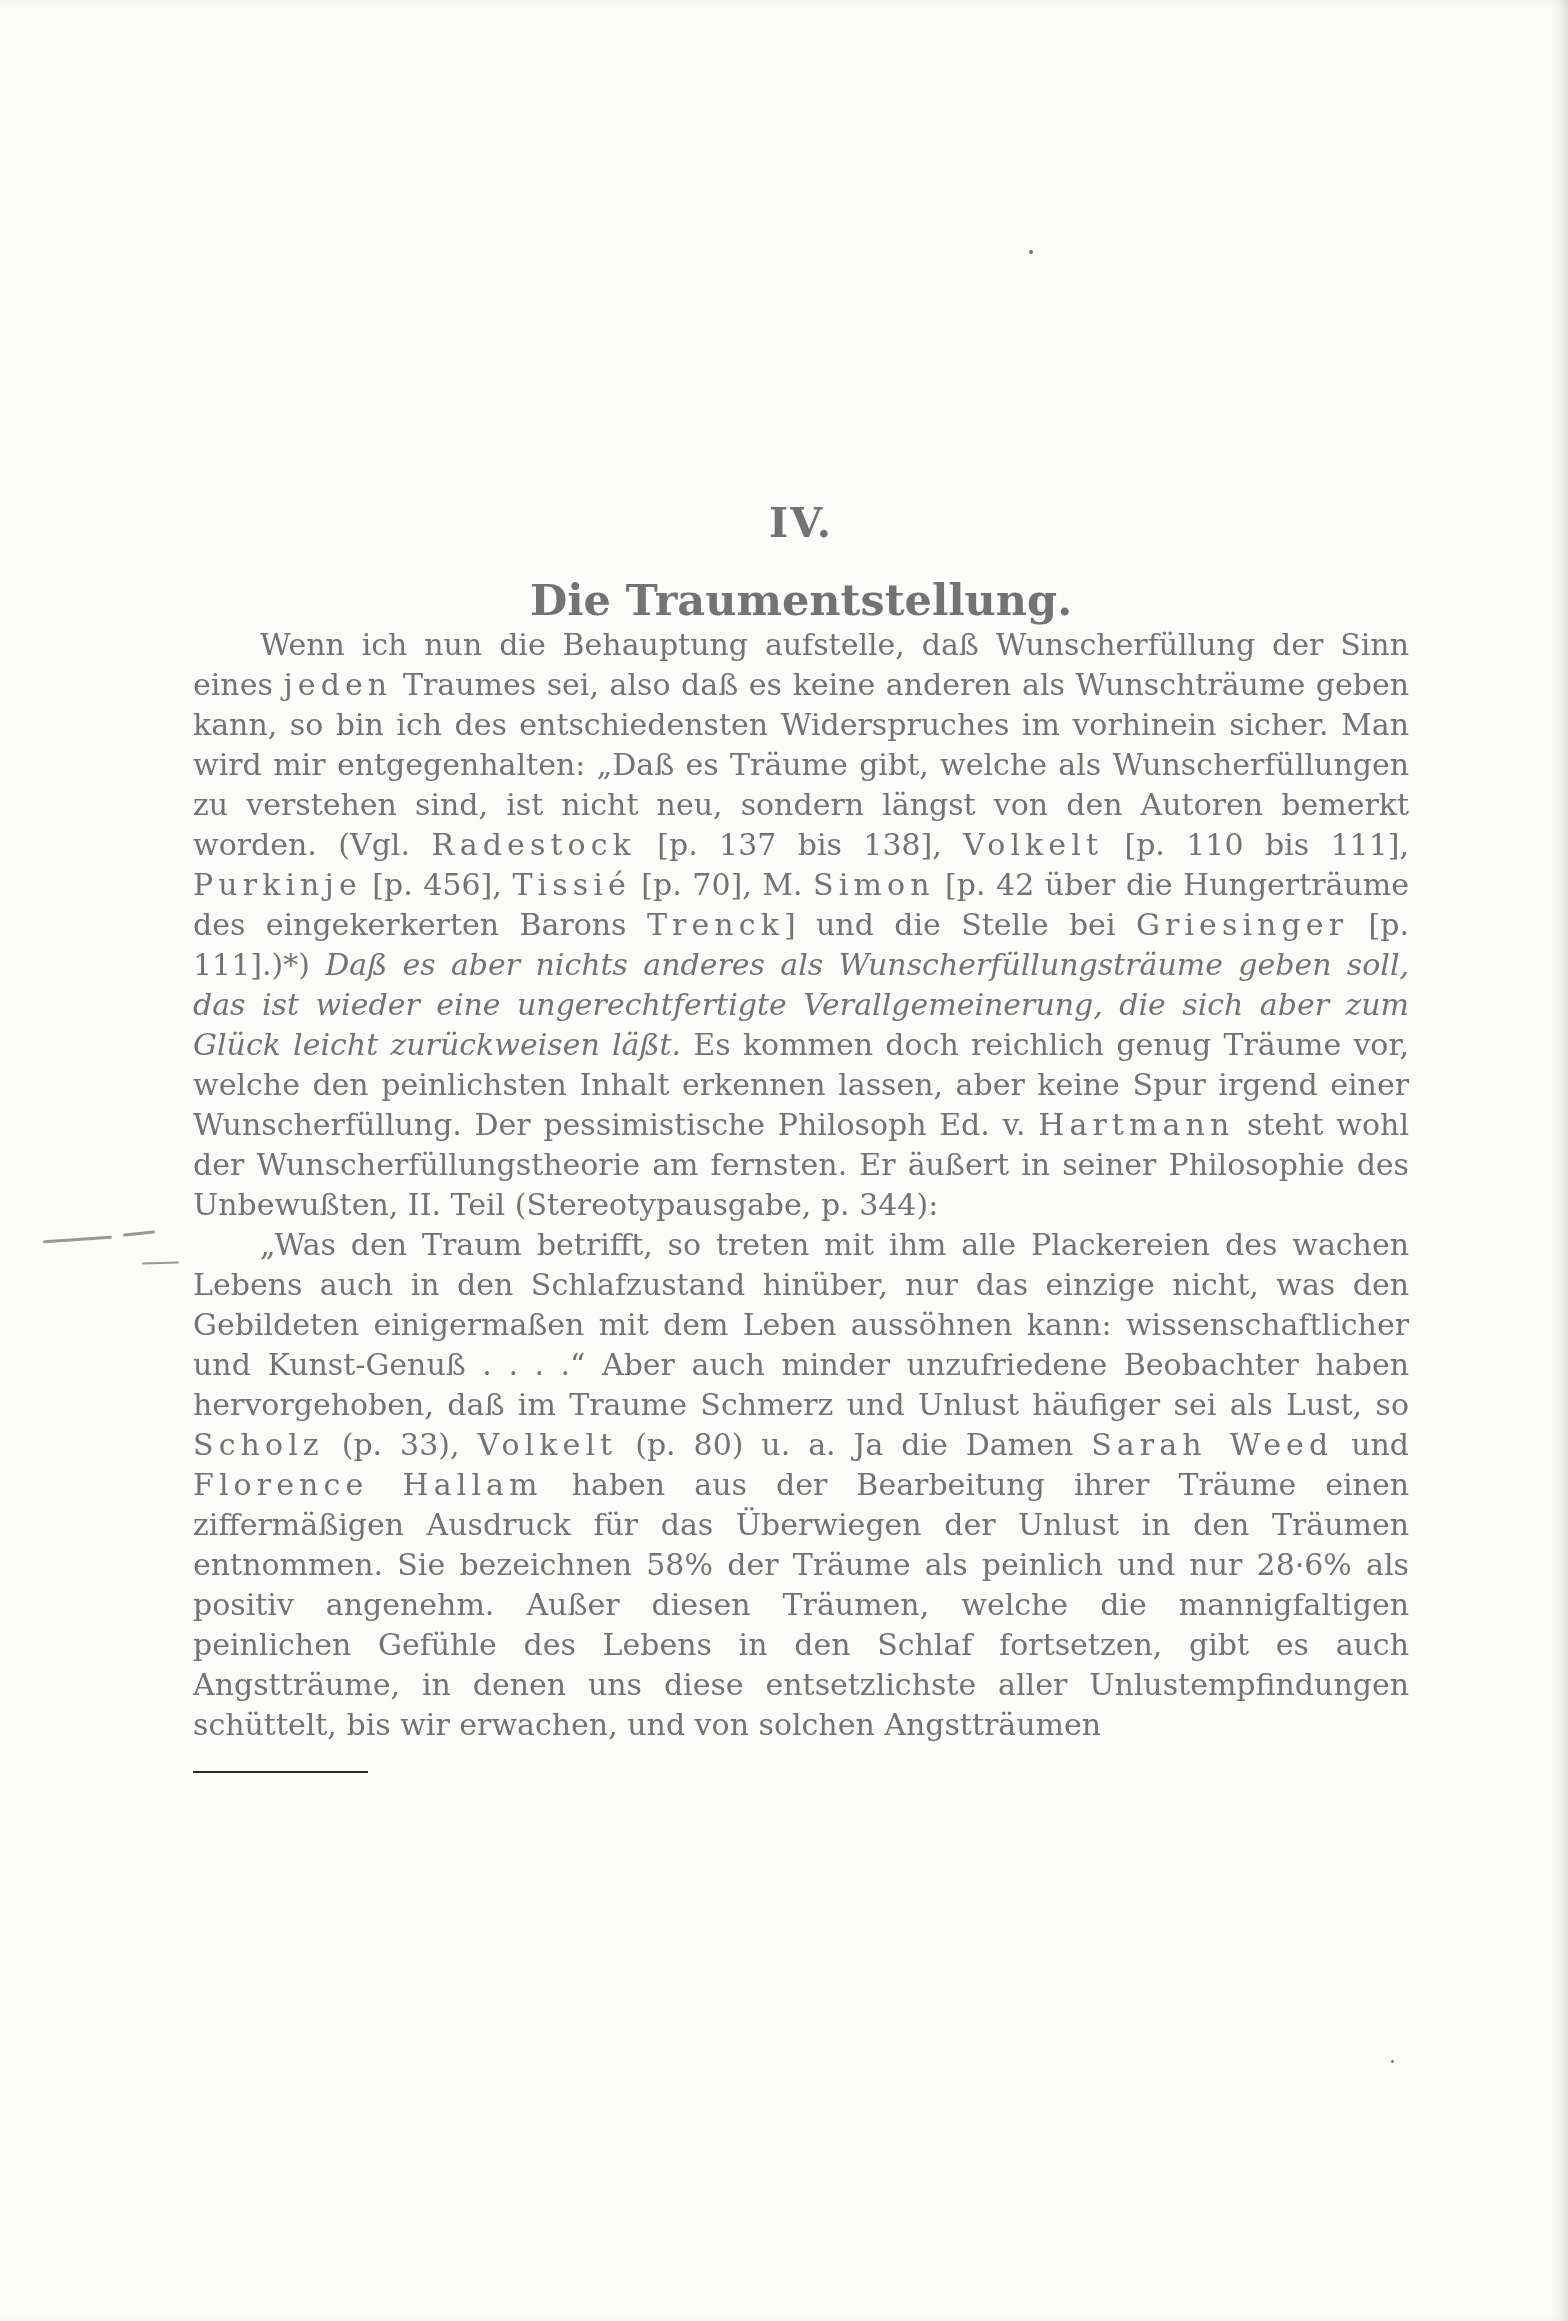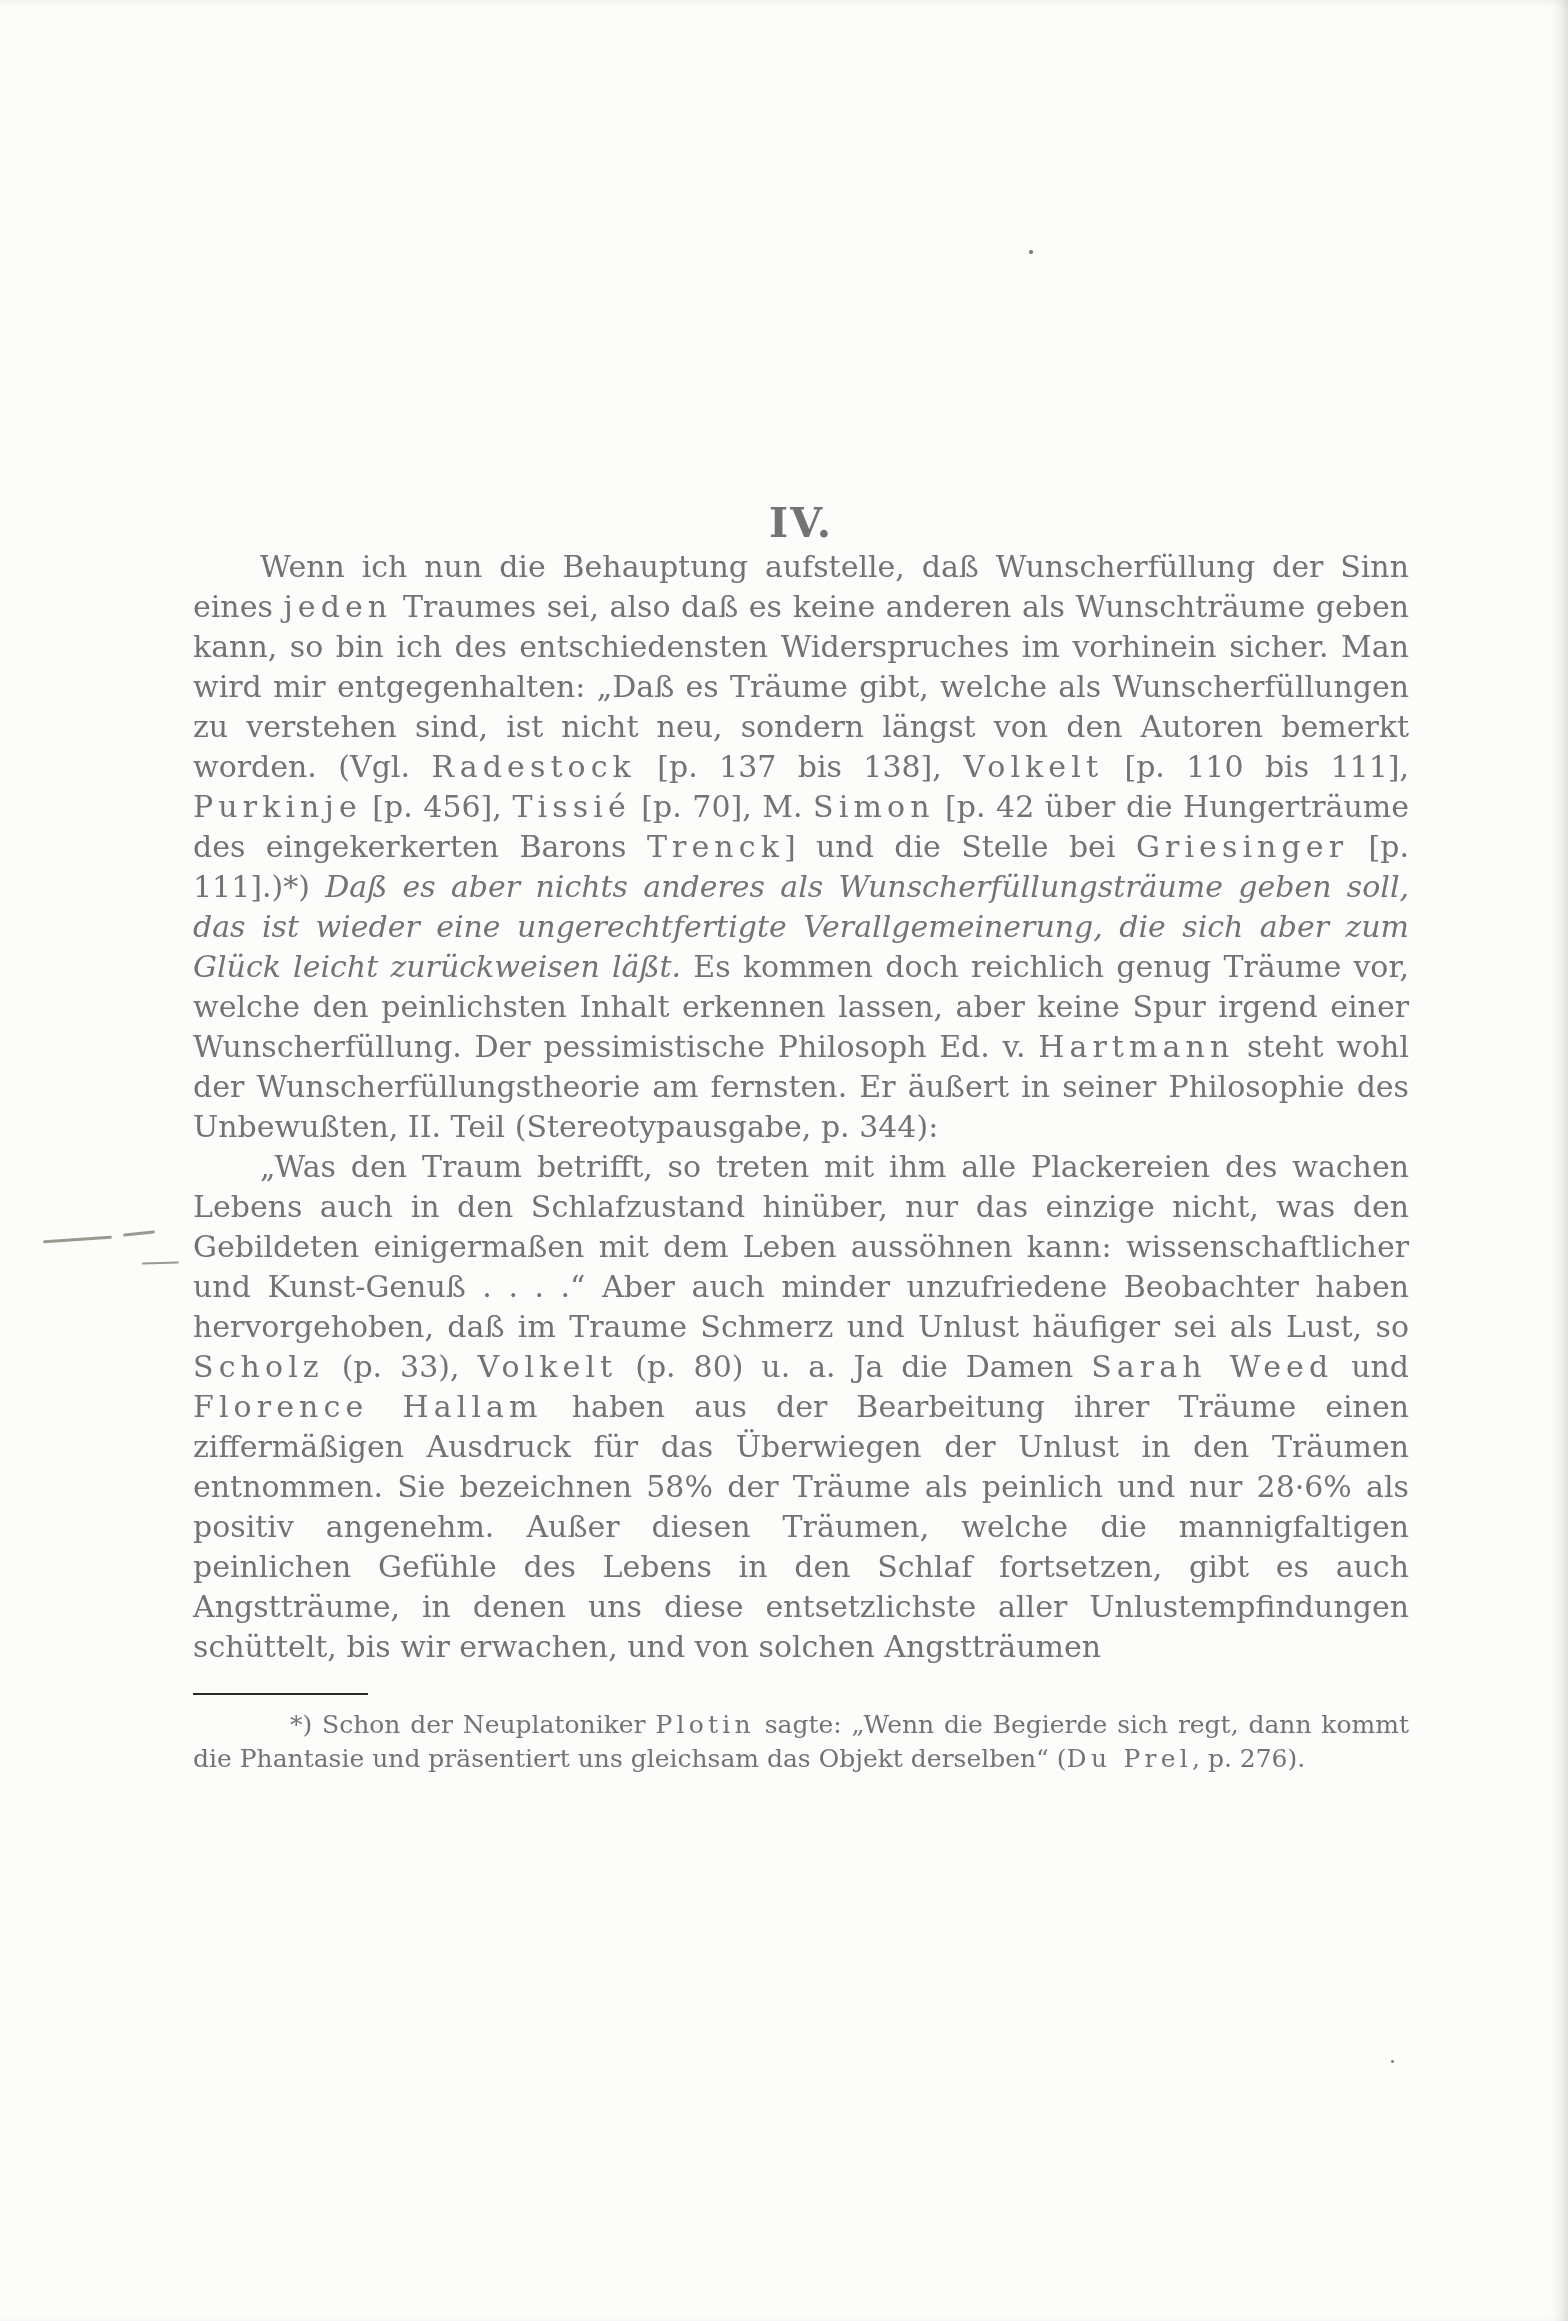--- a/index.html
+++ b/index.html
@@ -84,24 +84,24 @@
 
   <div class="speck speck-top"></div>
   <div class="speck speck-bottom"></div>
   <div class="pencil pencil-a"></div>
   <div class="pencil pencil-b"></div>
   <div class="pencil pencil-c"></div>
 
   <div class="content">
     <div class="chapter">IV.</div>
 
+    <h1 class="title">Die Traumentstellung.</h1>
 
     <div class="body">
         <p class="para"><span class="">Wenn ich nun die Behauptung aufstelle, daß Wunscherfüllung der Sinn eines </span><span class="sperr ">jeden</span><span class=""> Traumes sei, also daß es keine anderen als Wunschträume geben kann, so bin ich des entschiedensten Widerspruches im vorhinein sicher. Man wird mir entgegenhalten: „Daß es Träume gibt, welche als Wunscherfüllungen zu verstehen sind, ist nicht neu, sondern längst von den Autoren bemerkt worden. (Vgl. </span><span class="sperr ">Radestock</span><span class=""> [p. 137 bis 138], </span><span class="sperr ">Volkelt</span><span class=""> [p. 110 bis 111], </span><span class="sperr ">Purkinje</span><span class=""> [p. 456], </span><span class="sperr ">Tissié</span><span class=""> [p. 70], M. </span><span class="sperr ">Simon</span><span class=""> [p. 42 über die Hungerträume des eingekerkerten Barons </span><span class="sperr ">Trenck</span><span class="">] und die Stelle bei </span><span class="sperr ">Griesinger</span><span class=""> [p. 111].)*) </span><span class="ital">Daß es aber nichts anderes als Wunscherfüllungsträume geben soll, das ist wieder eine ungerechtfertigte Verallgemeinerung, die sich aber zum Glück leicht zurückweisen läßt.</span><span class=""> Es kommen doch reichlich genug Träume vor, welche den peinlichsten Inhalt erkennen lassen, aber keine Spur irgend einer Wunscherfüllung. Der pessimistische Philosoph Ed. v. </span><span class="sperr ">Hartmann</span><span class=""> steht wohl der Wunscherfüllungstheorie am fernsten. Er äußert in seiner Philosophie des Unbewußten, II. Teil (Stereotypausgabe, p. 344):</span></p>
         <p class="para"><span class="">„Was den Traum betrifft, so treten mit ihm alle Plackereien des wachen Lebens auch in den Schlafzustand hinüber, nur das einzige nicht, was den Gebildeten einigermaßen mit dem Leben aussöhnen kann: wissenschaftlicher und Kunst-Genuß . . . .“ Aber auch minder unzufriedene Beobachter haben hervorgehoben, daß im Traume Schmerz und Unlust häufiger sei als Lust, so </span><span class="sperr ">Scholz</span><span class=""> (p. 33), </span><span class="sperr ">Volkelt</span><span class=""> (p. 80) u. a. Ja die Damen </span><span class="sperr ">Sarah Weed</span><span class=""> und </span><span class="sperr ">Florence Hallam</span><span class=""> haben aus der Bearbeitung ihrer Träume einen ziffermäßigen Ausdruck für das Überwiegen der Unlust in den Träumen entnommen. Sie bezeichnen 58% der Träume als peinlich und nur 28·6% als positiv angenehm. Außer diesen Träumen, welche die mannigfaltigen peinlichen Gefühle des Lebens in den Schlaf fortsetzen, gibt es auch Angstträume, in denen uns diese entsetzlichste aller Unlustempfindungen schüttelt, bis wir erwachen, und von solchen Angstträumen</span></p>
       </div>
 
     <div class="fn-rule"></div>
 
-    <p class="footnote"><span class="">*) Schon der Neuplatoniker </span><span class="sperr ">Plotin</span><span class=""> sagte: „Wenn die Begierde sich regt, dann kommt die Phantasie und präsentiert uns gleichsam das Objekt derselben“ (</span><span class="sperr ">Du Prel</span><span class="">, p. 276).</span></p>
   </div>
 </div>
 
 
 </body></html>

